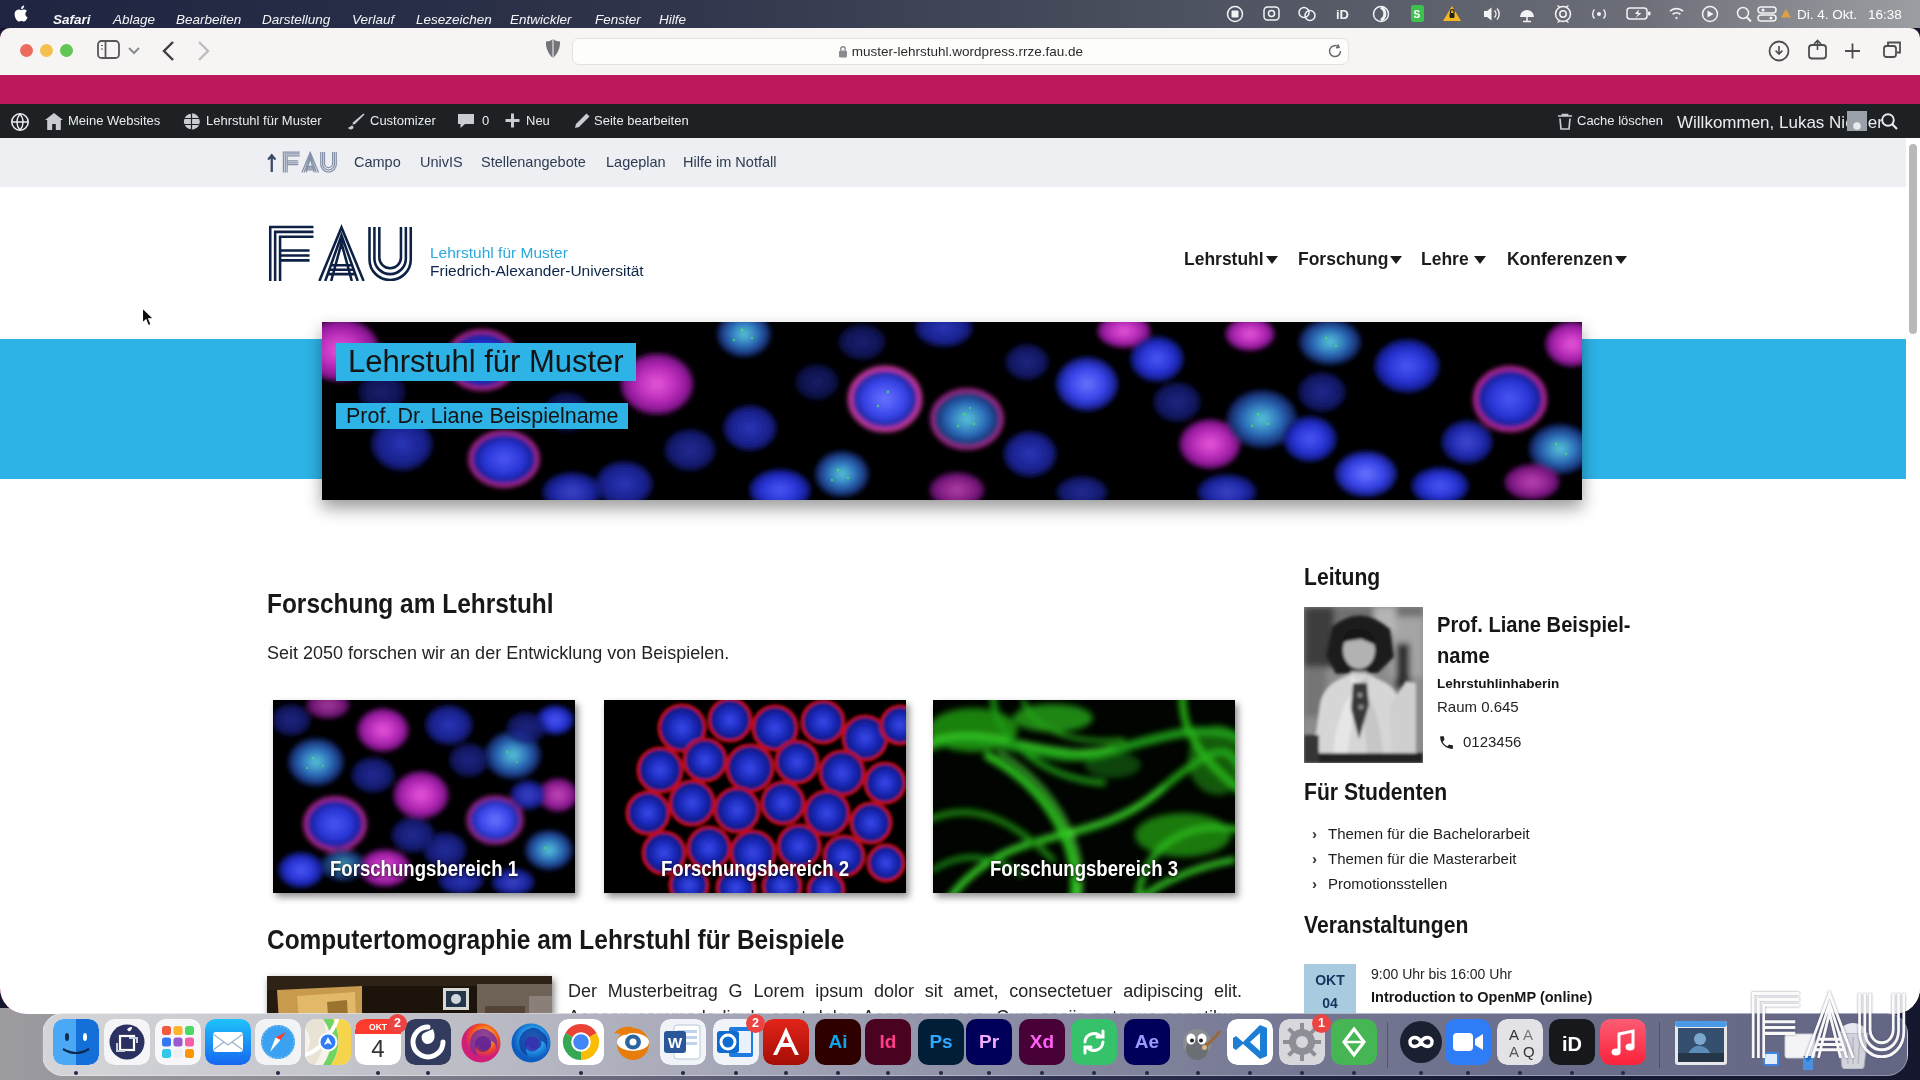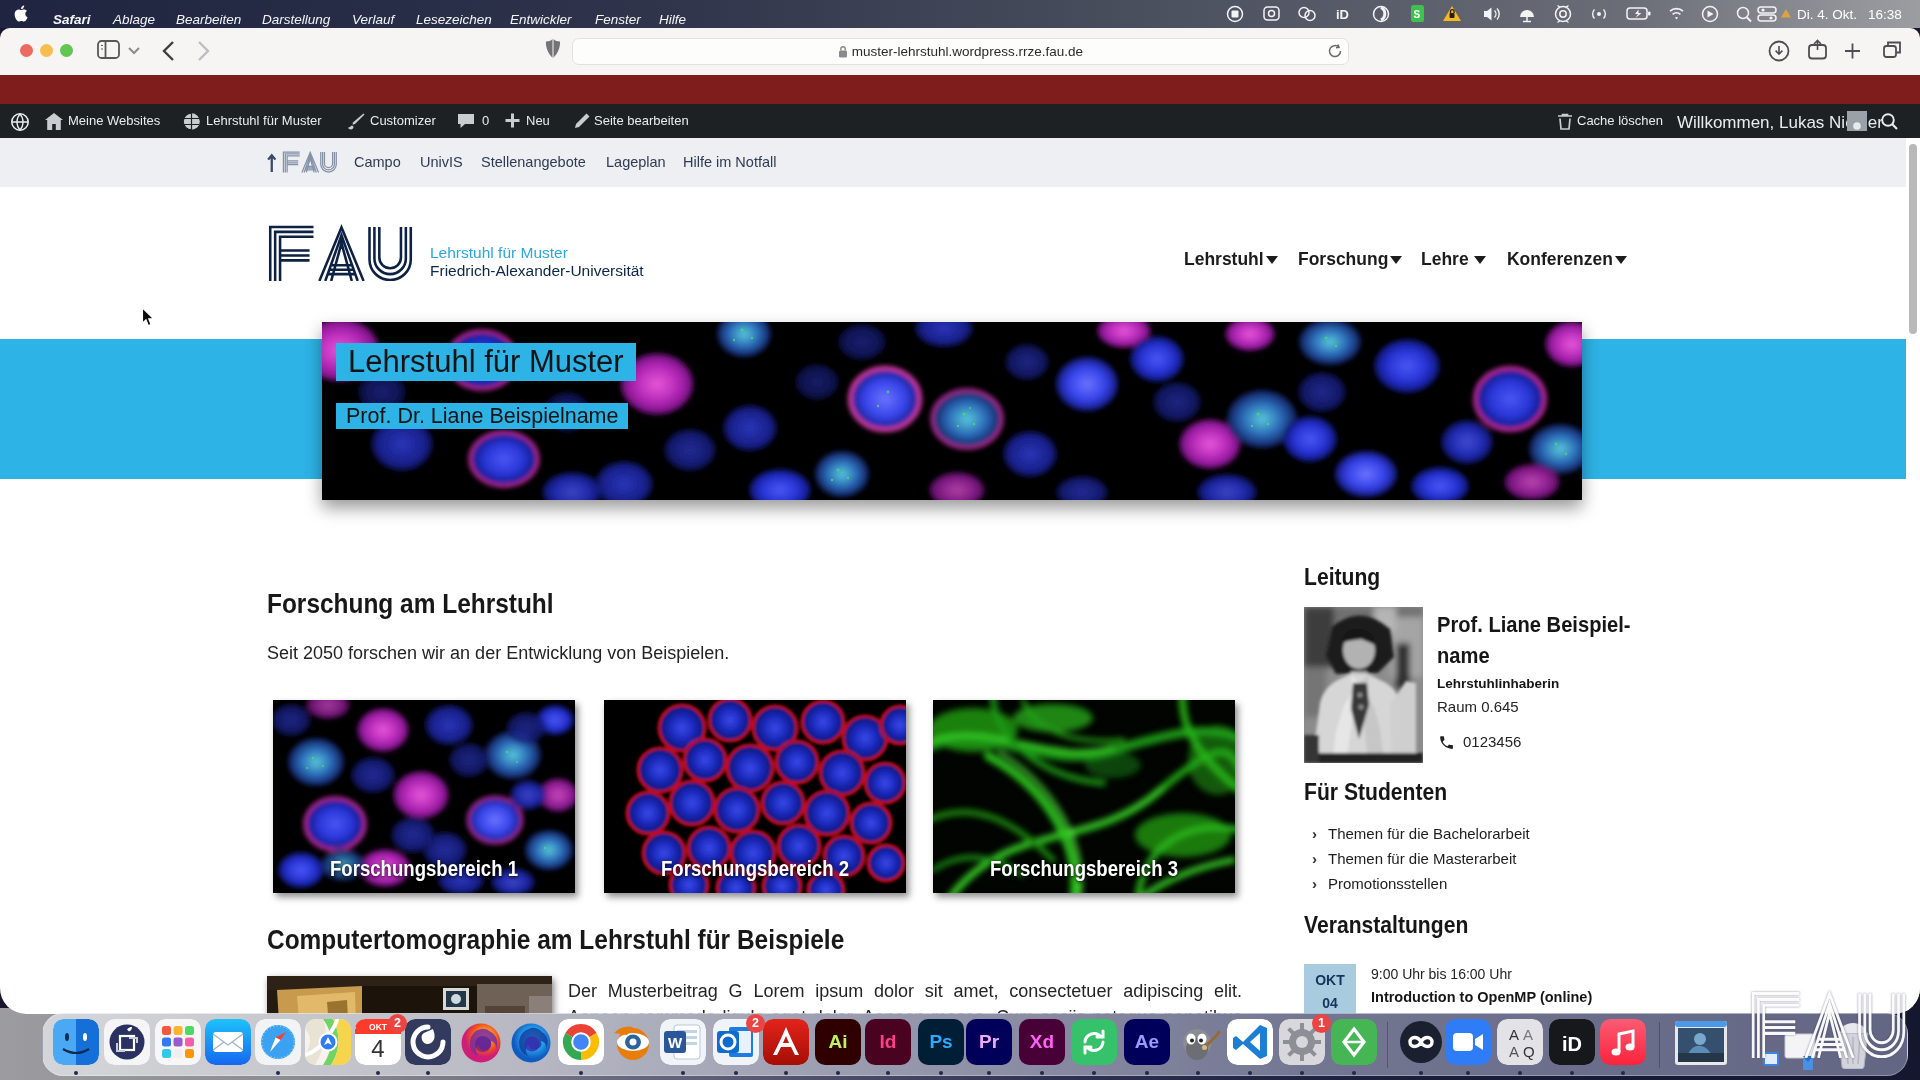--- a/index.html
+++ b/index.html
@@ -6,21 +6,21 @@
   * { margin:0; padding:0; box-sizing:border-box; }
   html,body { width:1920px; height:1080px; overflow:hidden; }
   body { background:#14172e; font-family:"Liberation Sans", sans-serif; position:relative; }
 
   #menubar { position:absolute; top:0; left:0; width:1920px; height:28px;
     background:linear-gradient(90deg,#1f2440 0%,#252a45 15%,#30354c 35%,#454a5a 55%,#575b68 70%,#6b6e77 85%,#909298 96%,#9b9da1 100%);
     color:#f4f5f7; font-size:13.5px; }
   #menubar .mitem { position:absolute; top:12px; white-space:nowrap;font-style:italic; }
 
   #window { position:absolute; top:28px; left:0; width:1920px; height:986px;
-    background:#7f1d1d; border-radius:10px 10px 26px 26px; overflow:hidden; }
+    background:#be185d; border-radius:10px 10px 26px 26px; overflow:hidden; }
 
   #toolbar { position:absolute; top:0; left:0; width:1920px; height:47px; background:#f6f5f4; }
   .tl { position:absolute; top:16px; width:13px; height:13px; border-radius:50%; }
   #urlfield { position:absolute; left:572px; top:10px; width:777px; height:27px; background:#fdfdfc;
     border:1px solid #e3e1df; border-radius:7px; color:#2b2b2b; font-size:13.5px; text-align:center; line-height:25px; }
 
   #tabbar { position:absolute; top:47px; left:0; width:1920px; height:29px; background:#efeeec;
     font-size:12px; color:#3c3c3c; }
   #tabseg1 { position:absolute; left:0; top:0; width:73px; height:29px; background:#f7f6f5; border-right:1px solid #dbd9d7;}
   #tabmain { position:absolute; left:74px; top:0; right:0; height:29px; text-align:center; line-height:29px;}
@@ -727,21 +727,21 @@
   <svg class="di" style="left:720px" viewBox="0 0 46 46">
     <defs>
         <linearGradient id="acro" x1="0" y1="0" x2="0" y2="1">
           <stop offset="0" stop-color="#e2241b"></stop>
           <stop offset="1" stop-color="#a50d04"></stop>
         </linearGradient>
       </defs>
     <rect width="46" height="46" rx="10" fill="url(#acro)"></rect>
     <path d="M23 8 c-6 14 -9 20 -13 28 h4 c1.5 -3 2.5 -5 4 -8 h10 c1.5 3 2.5 5 4 8 h4 c-4 -8 -7 -14 -13 -28z M20 24 l3 -7 3 7 z" fill="#fff"></path>
   </svg>
-  <div class="di adb" style="left:772px;background:#2f0000"><span style="color:#bef264">Ai</span></div>
+  <div class="di adb" style="left:772px;background:#2f0000"><span style="color:#0ea5e9">Ai</span></div>
   <div class="di adb" style="left:822px;background:#49021f"><span style="color:#ff3d8a">Id</span></div>
   <div class="di adb" style="left:875px;background:#001e36"><span style="color:#31a8ff">Ps</span></div>
   <div class="di adb" style="left:923px;background:#00005b"><span style="color:#f0abfc">Pr</span></div>
   <div class="di adb" style="left:976px;background:#470137"><span style="color:#ff61f6">Xd</span></div>
   <svg class="di" style="left:1028px" viewBox="0 0 46 46">
     <rect width="46" height="46" rx="10" fill="#35c26a"></rect>
     <path d="M14 23 a9 9 0 0 1 16 -5 m2 -6 v6 h-6 M32 23 a9 9 0 0 1 -16 5 m-2 6 v-6 h6" fill="none" stroke="#fff" stroke-width="3" stroke-linecap="round"></path>
   </svg>
   <div class="di adb" style="left:1081px;background:#00005b"><span style="color:#9999ff">Ae</span></div>
   <svg class="di" style="left:1132px" viewBox="0 0 46 46">

